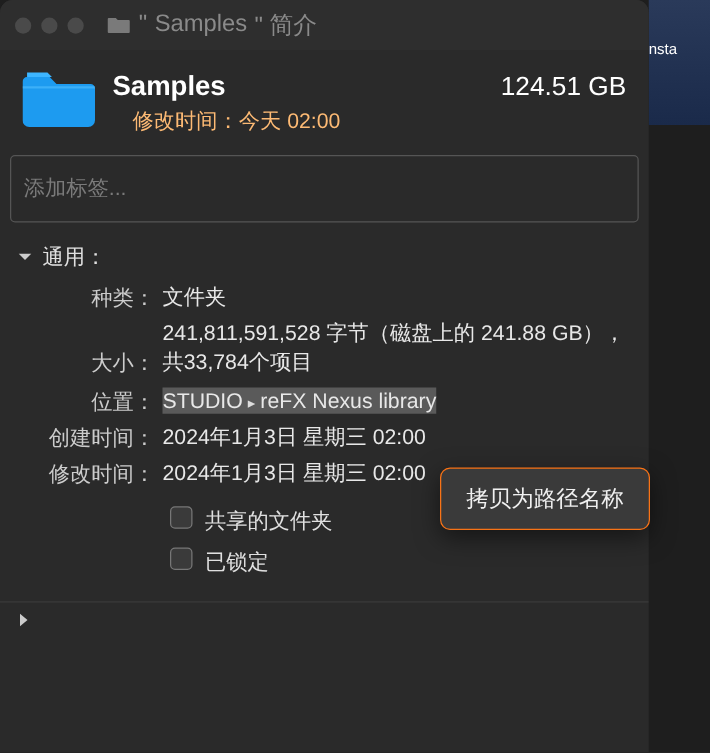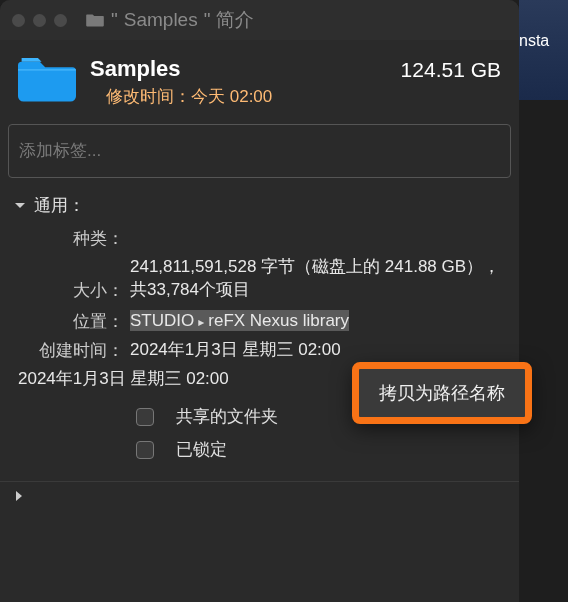--- a/index.html
+++ b/index.html
@@ -154,62 +154,60 @@
       box-decoration-break: clone;
       -webkit-box-decoration-break: clone;
     }
     .path-sep {
       font-size: 12px;
       margin: 0 4px;
       color: #ddd;
     }
     .checkbox-row {
       display: flex;
-      align-items: center;
       padding-left: 118px;
       margin-top: 14px;
       margin-bottom: 10px;
       font-size: 17px;
       color: #e0e0e0;
-      gap: 12px;
     }
     .checkbox {
       width: 18px;
       height: 18px;
       border: 1px solid #777;
       border-radius: 4px;
       background: #3a3a3a;
       margin-right: 10px;
     }
     .context-menu {
       position: absolute;
       left: 352px;
-      top: 362px;
+      top: 374px;
       background: #3a3a3a;
-      border: 7px solid #f97316;
+      border: 1px solid #f97316;
       border-radius: 8px;
       padding: 6px;
       box-shadow: 0 6px 20px rgba(0,0,0,0.5);
     }
     .menu-item {
       font-size: 18px;
       color: #f0f0f0;
       padding: 6px 14px;
       border-radius: 4px;
       white-space: nowrap;
     }
     .bg-fragment {
       position: absolute;
       right: 0;
       top: 0;
       width: 49px;
       height: 100px;
       background: linear-gradient(180deg, #2a3a5a, #1a2a4a);
       color: #fff;
-      font-size: 16px;
+      font-size: 12px;
       padding-top: 32px;
       overflow: hidden;
     }
     .bottom-section {
       display: flex;
       align-items: center;
       padding: 8px 14px 4px 14px;
       font-size: 17px;
       color: #e0e0e0;
       border-top: 1px solid #3a3a3a;
@@ -273,38 +271,40 @@
       <svg viewBox="0 0 12 12">
           <path fill="#ccc" d="M1 3l5 5 5-5z"></path>
         </svg>
     </span>
     <span class="section-title">通用：</span>
   </div>
 
   <div class="info-rows">
     <div class="info-row">
       <div class="info-label">种类</div>
+      <div class="info-value">文件夹</div>
     </div>
     <div class="info-row">
       <div class="info-label">大小</div>
       <div class="info-value">241,811,591,528 字节（磁盘上的 241.88 GB），共33,784个项目</div>
     </div>
     <div class="info-row">
       <div class="info-label">位置</div>
       <div class="info-value">
         <span class="location-value">
           <span>STUDIO</span><span class="path-sep">▸</span><span>reFX Nexus library</span>
         </span>
       </div>
     </div>
     <div class="info-row">
       <div class="info-label">创建时间</div>
       <div class="info-value">2024年1月3日 星期三 02:00</div>
     </div>
     <div class="info-row">
+      <div class="info-label">修改时间</div>
       <div class="info-value">2024年1月3日 星期三 02:00</div>
     </div>
 
     <div class="checkbox-row">
       <div class="checkbox"></div>
       <span>共享的文件夹</span>
     </div>
     <div class="checkbox-row" style="margin-top:4px;">
       <div class="checkbox"></div>
       <span>已锁定</span>

